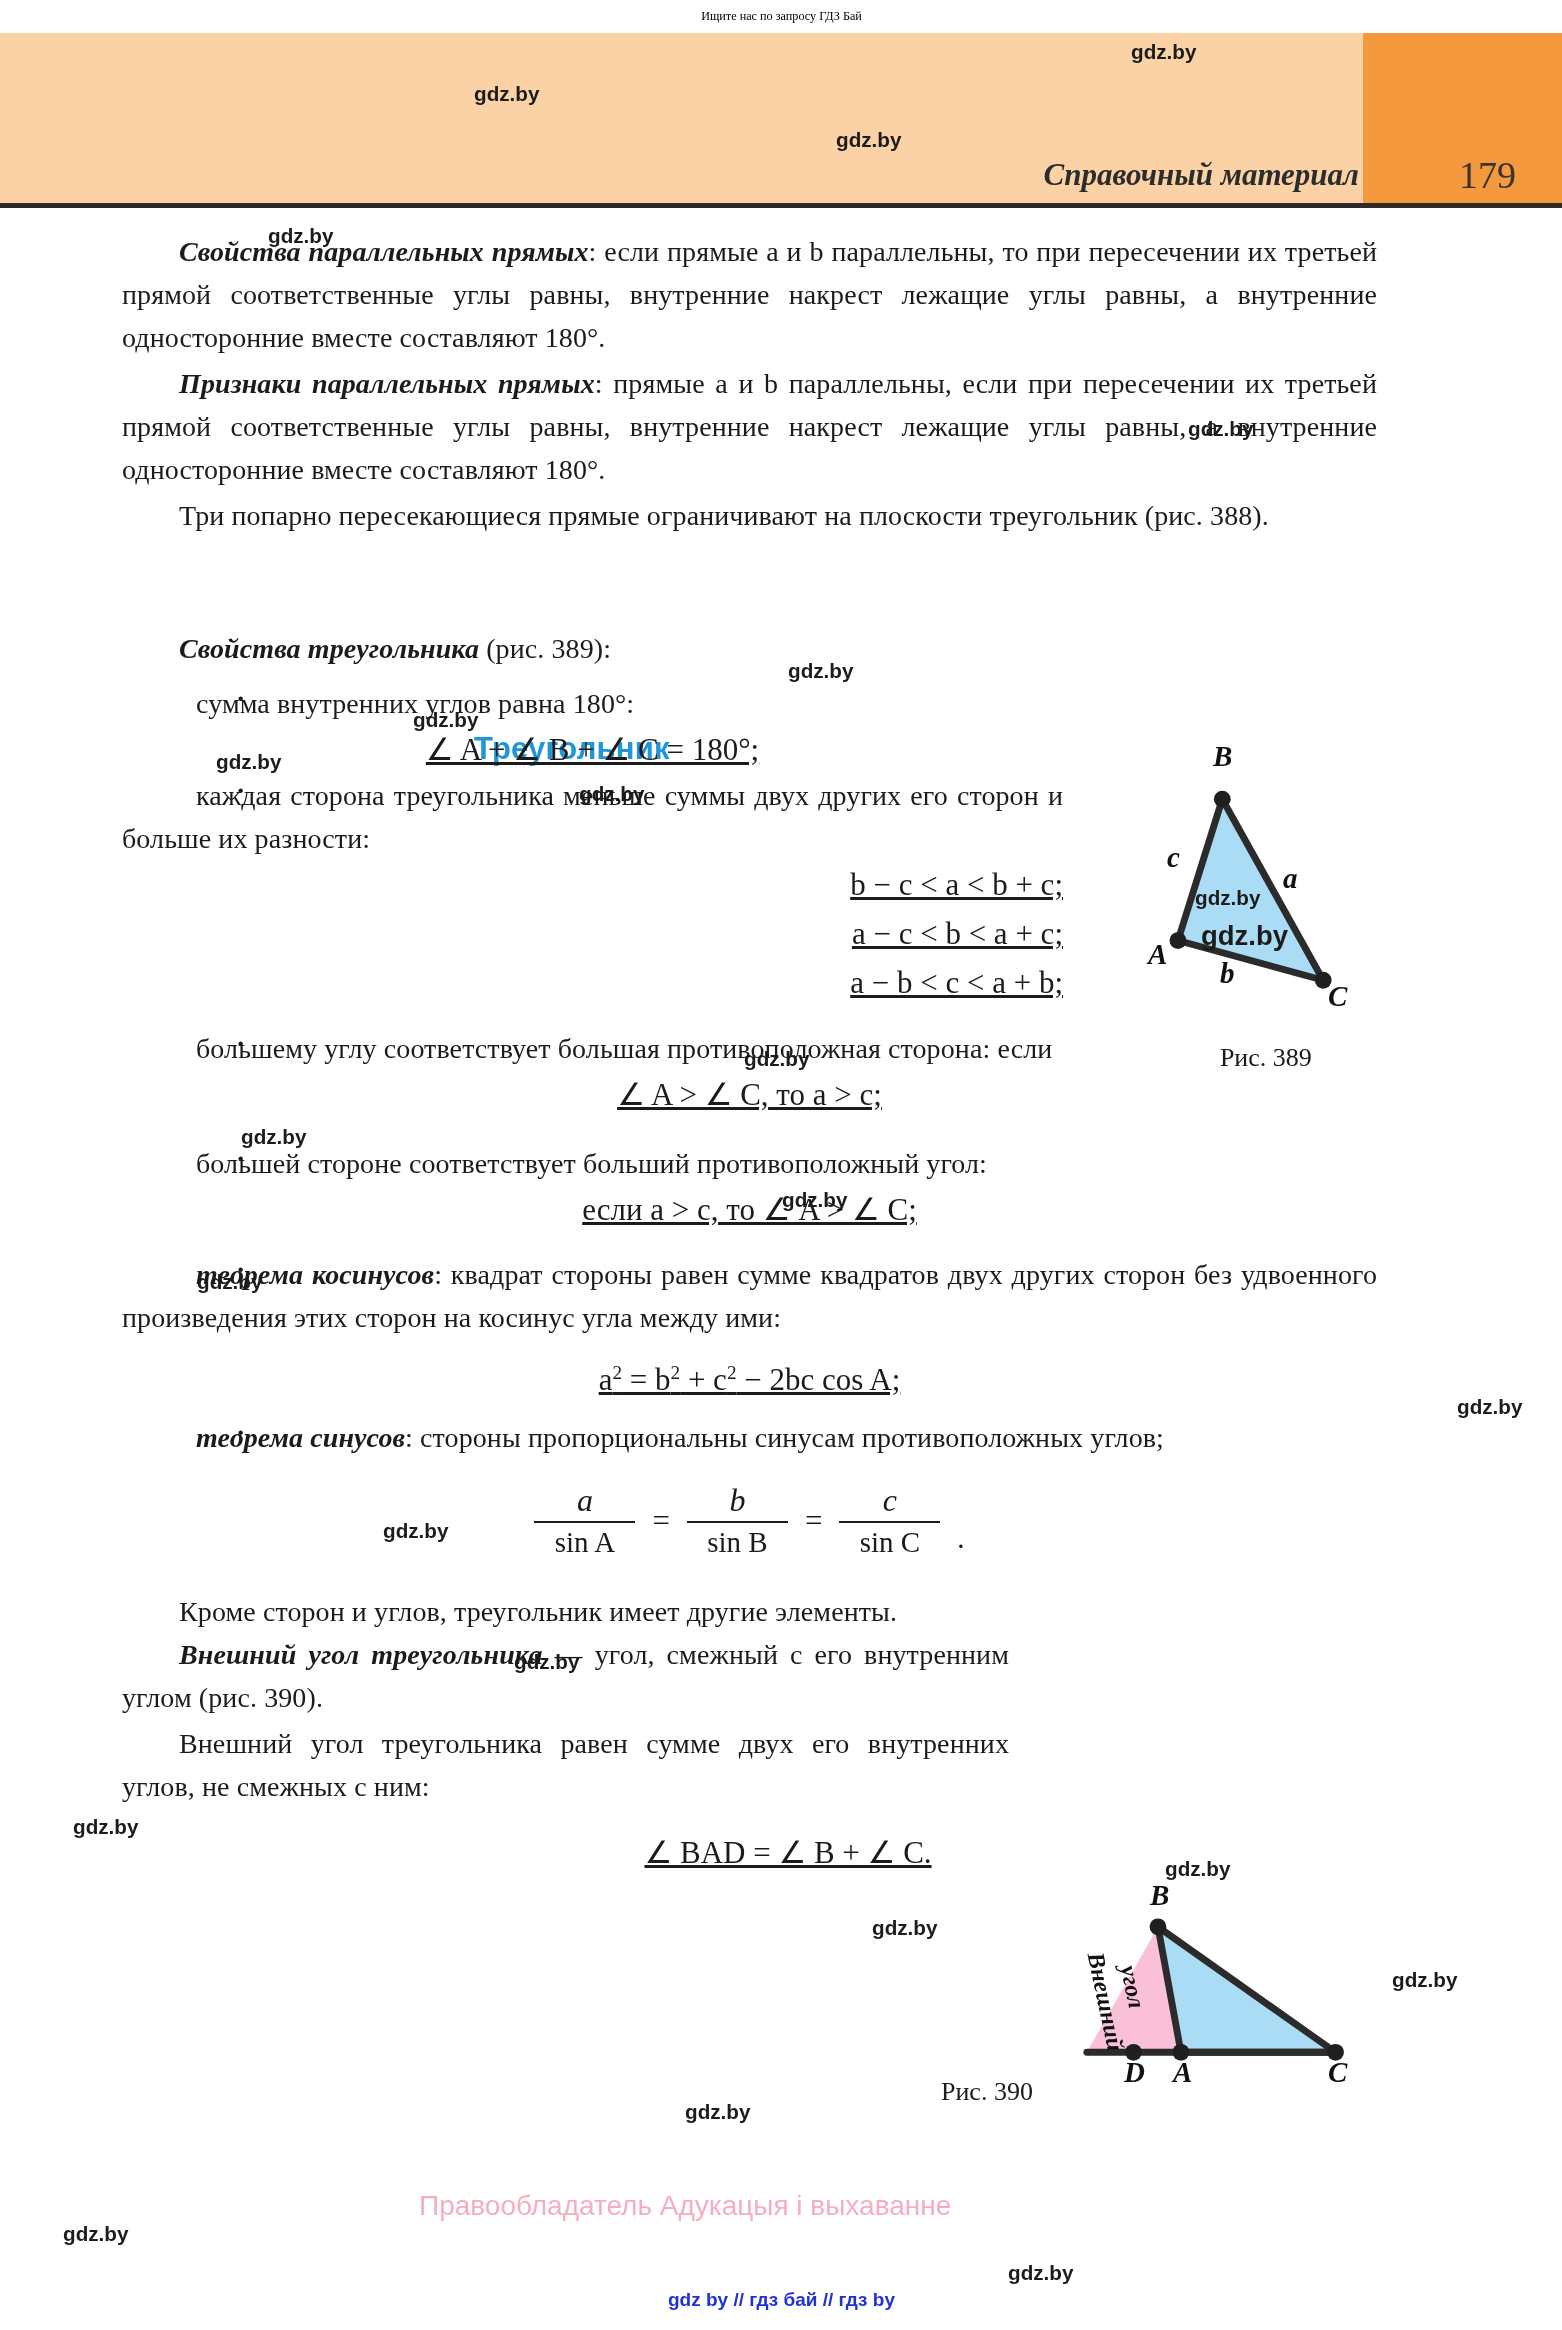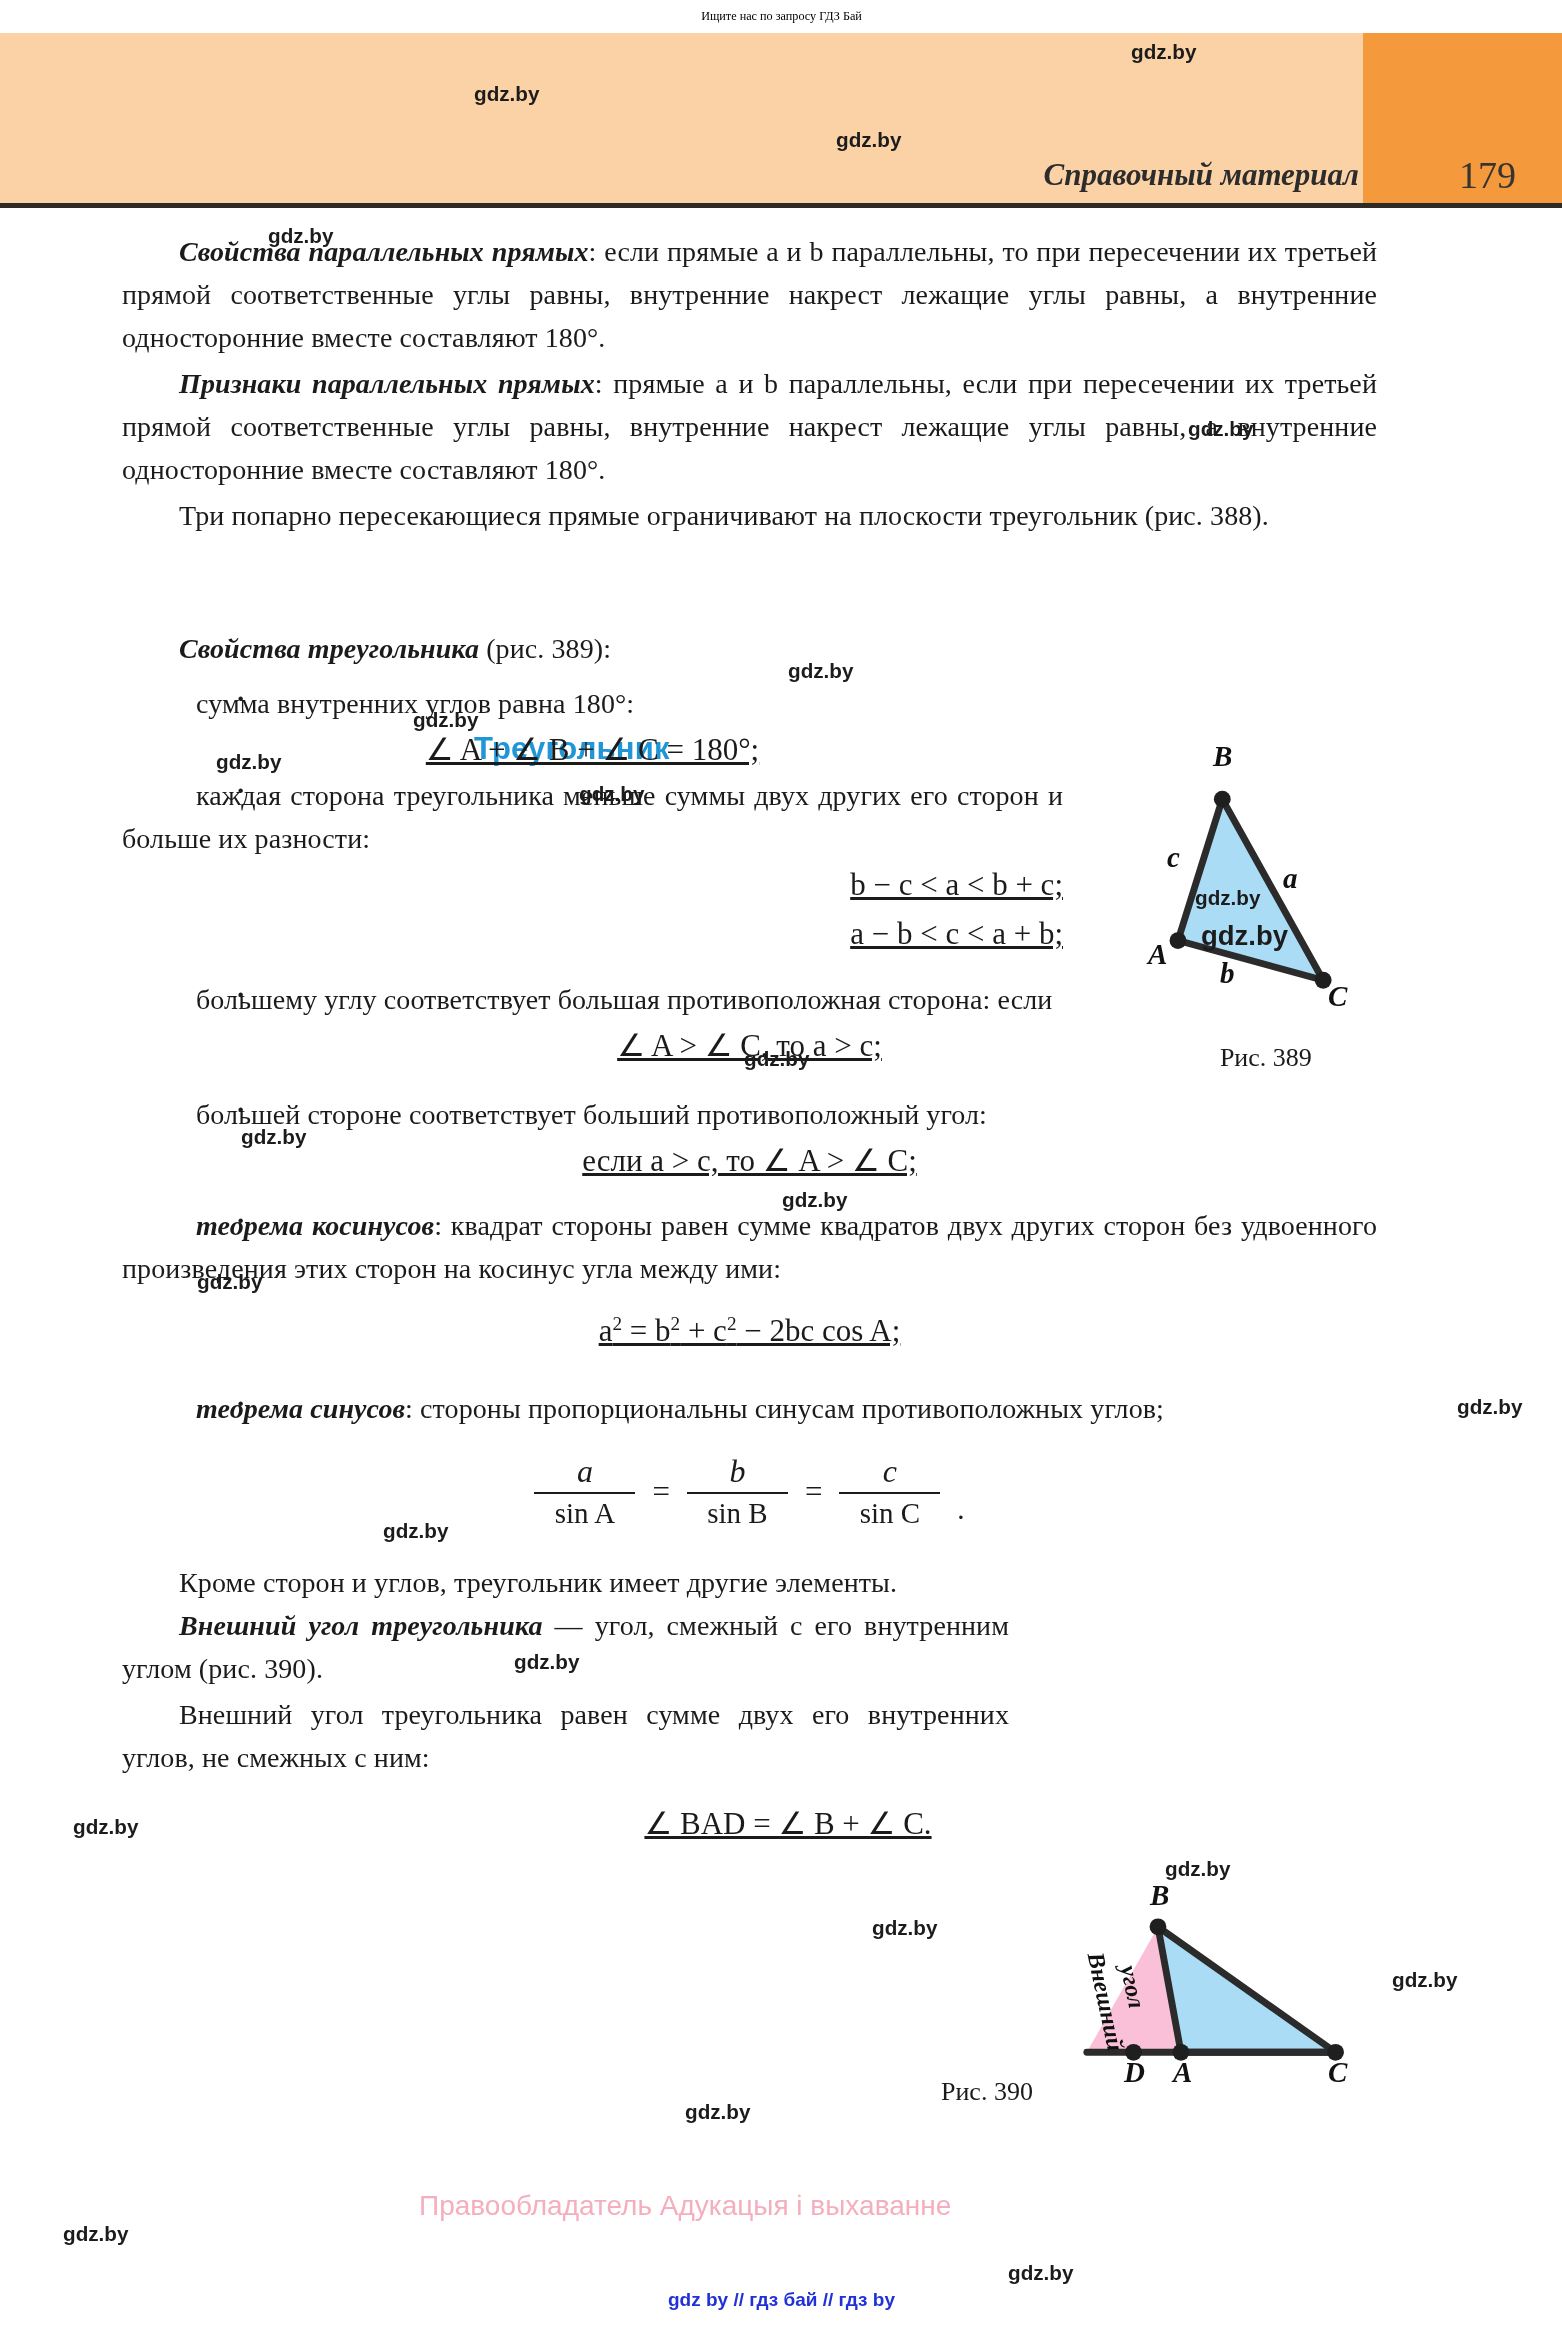--- a/index.html
+++ b/index.html
@@ -177,36 +177,37 @@
 
     <p class="para" style="text-indent:57px"><span class="it">Свойства треугольника</span><span> (рис. 389):</span></p>
 
     <p class="para bullet-line" style="margin-top:12.2px">сумма внутренних углов равна 180°:</p>
 
     <div class="formula">∠ A + ∠ B + ∠ C = 180°;</div>
 
     <p class="para bullet-line" style="">каждая сторона треугольника меньше суммы двух других его сторон и больше их разности:</p>
 
     <div class="formula indentleft">b − c &lt; a &lt; b + c;</div>
+    <div class="formula indentleft">a − c &lt; b &lt; a + c;</div>
     <div class="formula indentleft">a − b &lt; c &lt; a + b;</div>
   </div>
 
   <p class="para bullet-line" style="margin-top:20px">большему углу соответствует большая противоположная сторона: если</p>
 
   <div class="formula">∠ A &gt; ∠ C, то a &gt; c;</div>
 
   <p class="para bullet-line" style="margin-top:23px">большей стороне соответствует больший противоположный угол:</p>
 
   <div class="formula">если a &gt; c, то ∠ A &gt; ∠ C;</div>
 
   <p class="para bullet-line" style="margin-top:18.4px"><span class="it">теорема косинусов</span><span>: квадрат стороны равен сумме квадратов двух других сторон без удвоенного произведения этих сторон на косинус угла между ими:</span></p>
 
   <div class="formula" style="margin-top:9.2px">a<sup class="pw">2</sup> = b<sup class="pw">2</sup> + c<sup class="pw">2</sup> − 2bc cos A;</div>
 
-  <p class="para bullet-line" style="margin-top:32px"><span class="it">теорема синусов</span><span>: стороны пропорциональны синусам противополож­ных углов;</span></p>
+  <p class="para bullet-line" style="margin-top:12px"><span class="it">теорема синусов</span><span>: стороны пропорциональны синусам противополож­ных углов;</span></p>
 
   <div class="frac-row" style="margin-top:23px">
     <span class="frac">
       <span class="num">a</span>
       <span class="bar"></span>
       <span class="den">sin A</span>
     </span>
     <span>=</span>
     <span class="frac">
       <span class="num">b</span>

